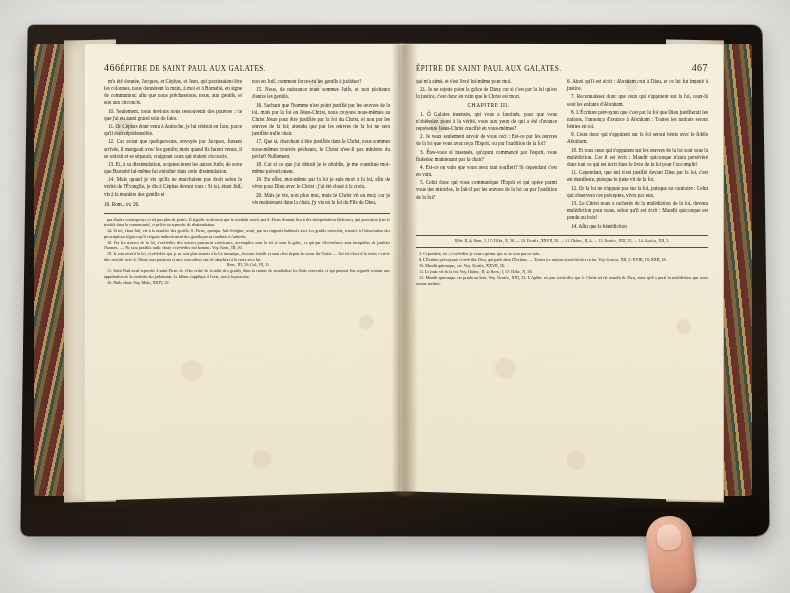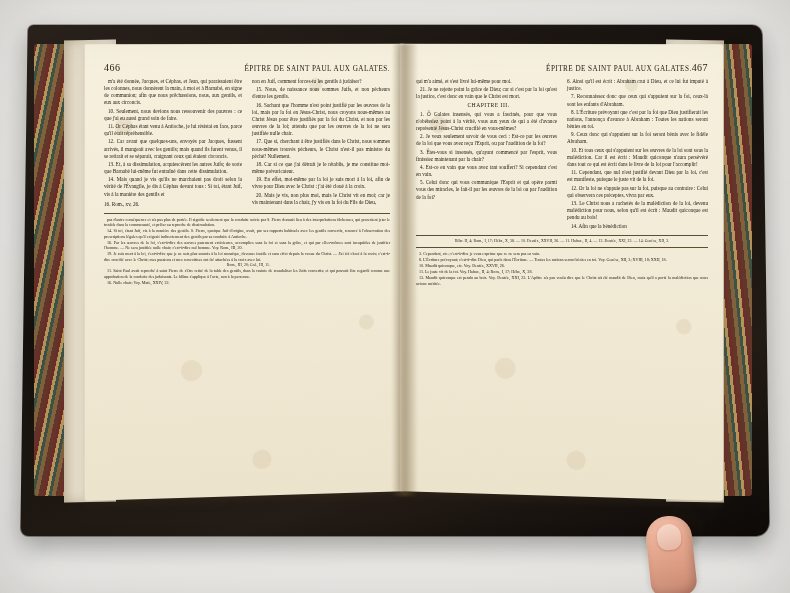--- a/index.html
+++ b/index.html
@@ -123,21 +123,21 @@
     font-size: 7.2px;
     letter-spacing: .45px;
     text-transform: uppercase;
     display: flex;
     align-items: baseline;
     white-space: nowrap;
   }
   .rh-left  { justify-content: flex-start; }
   .rh-right { justify-content: flex-end; }
   .folio { font-size: 10px; }
-  .rh-title { flex: 1; text-align: right; }
+  .rh-title { flex: 1; text-align: left; }
 
   .cols {
     display: flex;
     gap: 10px;
     margin-top: 5px;
   }
   .col {
     width: 50%;
     font-size: 5.15px;
     line-height: 1.38;

